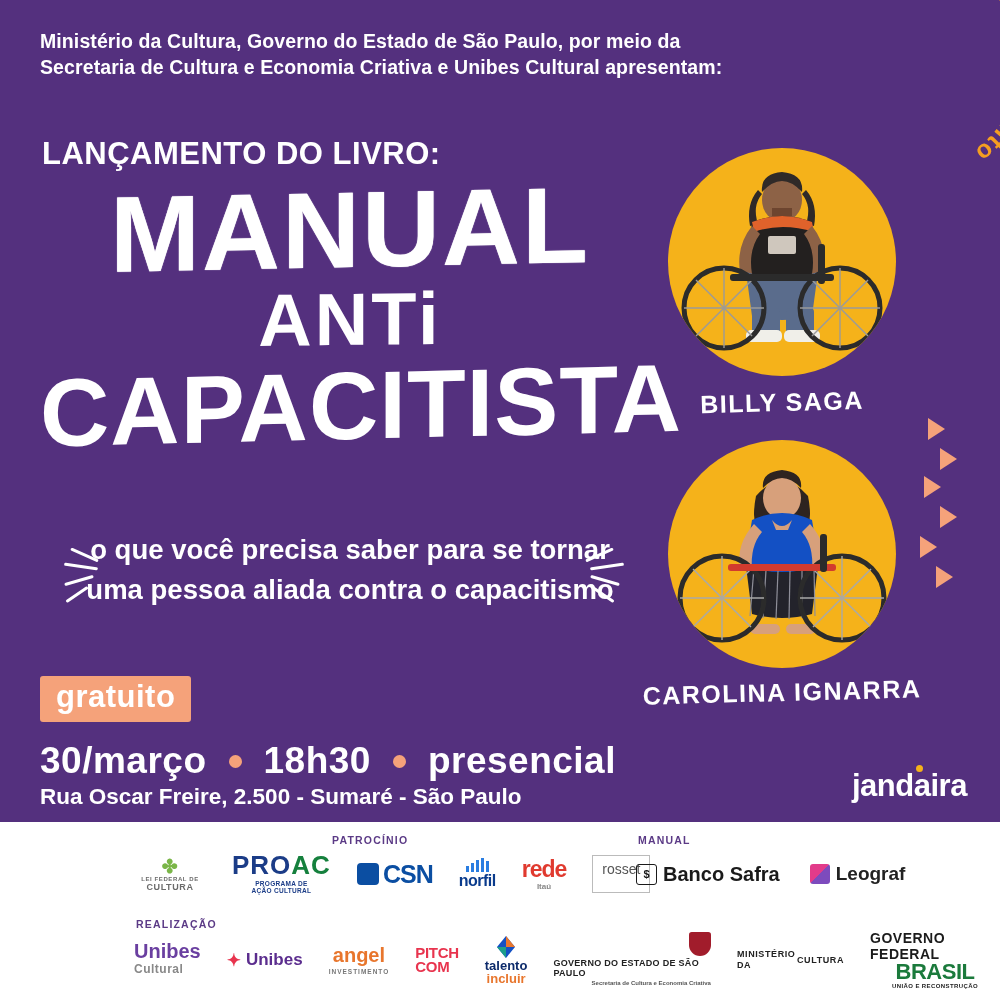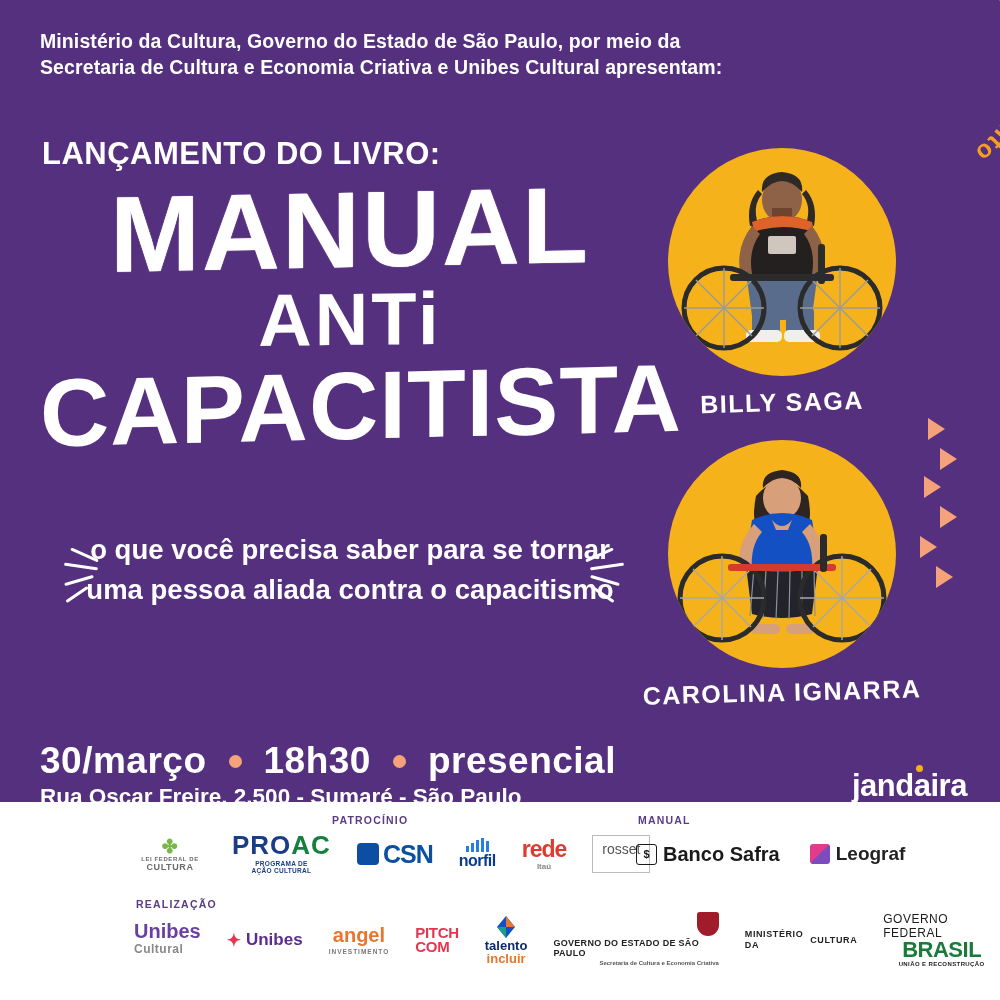--- a/index.html
+++ b/index.html
@@ -117,21 +117,21 @@
   .jandaira{
     position:absolute;left:852px;top:768px;color:#fff;font-size:31px;font-weight:bold;
     letter-spacing:-.5px;
   }
   .jandaira .dotacc{
     position:absolute;left:64px;top:-3px;width:7px;height:7px;border-radius:50%;background:#f5b21a;
   }
 
   
   .sponsors{
-    position:absolute;left:0;bottom:0;width:1000px;height:198px;background:#fff;
+    position:absolute;left:0;bottom:0;width:1000px;height:178px;background:#fff;
   }
   .sec-label{
     position:absolute;color:#5b3a86;font-size:10.5px;font-weight:bold;letter-spacing:1.2px;
   }
   .logo-row{position:absolute;display:flex;align-items:center;}
   .logo{
     display:flex;align-items:center;justify-content:center;
     color:#2b2b6b;font-weight:bold;
   }
   
@@ -173,21 +173,21 @@
   .lg-talento{display:flex;flex-direction:column;align-items:center;color:#0d2b6b}
   .lg-talento .nm{font-size:13px;font-weight:bold;line-height:1}
   .lg-talento .nm span{color:#e8762d}
   .lg-gov{display:flex;flex-direction:column;align-items:flex-end;color:#222}
   .lg-gov .crest{width:22px;height:24px;background:#a11c2b;border-radius:3px 3px 12px 12px;margin-bottom:2px}
   .lg-gov .nm{font-size:9px;font-weight:bold;letter-spacing:.3px}
   .lg-gov .sub{font-size:6px;color:#555;margin-top:1px}
   .lg-minc{display:flex;flex-direction:row;color:#222}
   .lg-minc .nm{font-size:9px;font-weight:bold;letter-spacing:.6px;line-height:1.2}
   .lg-brasil{display:flex;flex-direction:column;align-items:center}
-  .lg-brasil .top{font-size:12px;font-weight:normal;color:#1b1b1b;letter-spacing:.5px}
+  .lg-brasil .top{font-size:14px;font-weight:bold;color:#1b1b1b;letter-spacing:.5px}
   .lg-brasil .nm{font-size:22px;font-weight:bold;color:#1b7a3c;letter-spacing:-.5px;line-height:.9}
   .lg-brasil .sub{font-size:6px;font-weight:bold;color:#1b1b1b;letter-spacing:.4px}
 </style>
 </head>
 <body>
 
 <div class="poster">
 
   <div class="credits">Ministério da Cultura, Governo do Estado de São Paulo, por meio da Secretaria de Cultura e Economia Criativa e Unibes Cultural apresentam:</div>
 
@@ -219,20 +219,21 @@
     </div>
     <div class="sub">o que você precisa saber para se tornar uma pessoa aliada contra o capacitismo</div>
     <div class="marks right">
       <i></i>
         <i></i>
         <i></i>
         <i></i>
     </div>
   </div>
 
+  <div class="badge-free">gratuito</div>
 
   <div class="datebar">
     <span>30/março</span>
     <span class="dot"></span>
     <span>18h30</span>
     <span class="dot"></span>
     <span>presencial</span>
   </div>
   <div class="address">Rua Oscar Freire, 2.500 - Sumaré - São Paulo</div>
 

